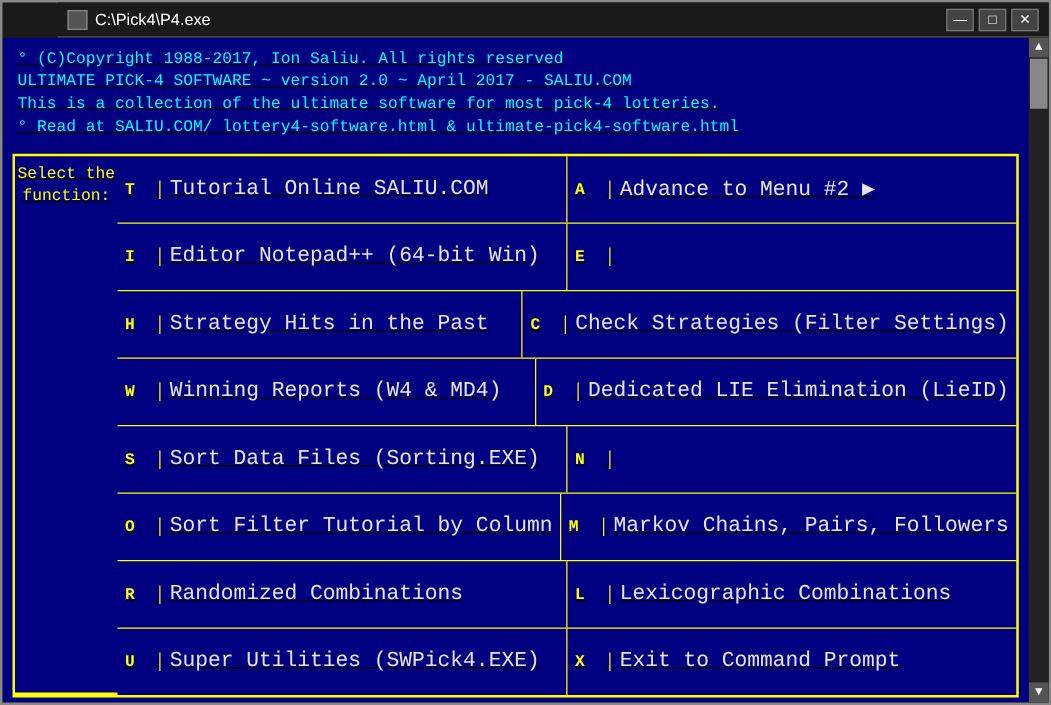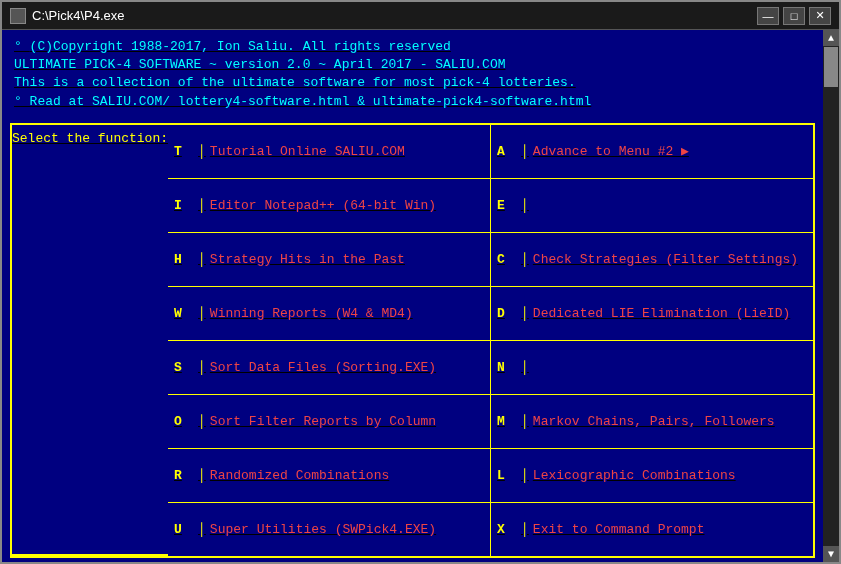--- a/index.html
+++ b/index.html
@@ -24,20 +24,21 @@
     }
 
     .title-bar {
       background: #1a1a1a;
       display: flex;
       align-items: center;
       padding: 4px 8px;
       border-bottom: 1px solid #555;
       flex-shrink: 0;
       height: 28px;
+      margin-left: 44px;
     }
 
     .title-bar-icon {
       width: 16px;
       height: 16px;
       background: #555;
       margin-right: 6px;
       flex-shrink: 0;
       border: 1px solid #888;
     }
@@ -150,22 +151,22 @@
     .menu-key {
       color: #ffff00;
       font-size: 13px;
       font-family: 'Courier New', Courier, monospace;
       width: 20px;
       flex-shrink: 0;
       font-weight: bold;
     }
 
     .menu-label {
-      color: #ef4444;
-      font-size: 13px;
+      color: #e5e5e5;
+      font-size: 17px;
       font-family: 'Courier New', Courier, monospace;
       white-space: nowrap;
     }
 
     .key-sep {
       color: #ffff00;
       font-size: 13px;
       font-family: 'Courier New', Courier, monospace;
       margin: 0 4px;
     }
@@ -303,21 +304,21 @@
                 </div>
                 <div class="menu-cell menu-cell-right">
                   <span class="menu-key">N</span>
                   <span class="key-sep">│</span>
                 </div>
               </div>
               <div class="menu-row">
                 <div class="menu-cell menu-cell-left">
                   <span class="menu-key">O</span>
                   <span class="key-sep">│</span>
-                  <span class="menu-label">Sort Filter Reports by Column</span>
+                  <span class="menu-label">Sort Filter Tutorial by Column</span>
                 </div>
                 <div class="menu-cell menu-cell-right">
                   <span class="menu-key">M</span>
                   <span class="key-sep">│</span>
                   <span class="menu-label">Markov Chains, Pairs, Followers</span>
                 </div>
               </div>
               <div class="menu-row">
                 <div class="menu-cell menu-cell-left">
                   <span class="menu-key">R</span>

